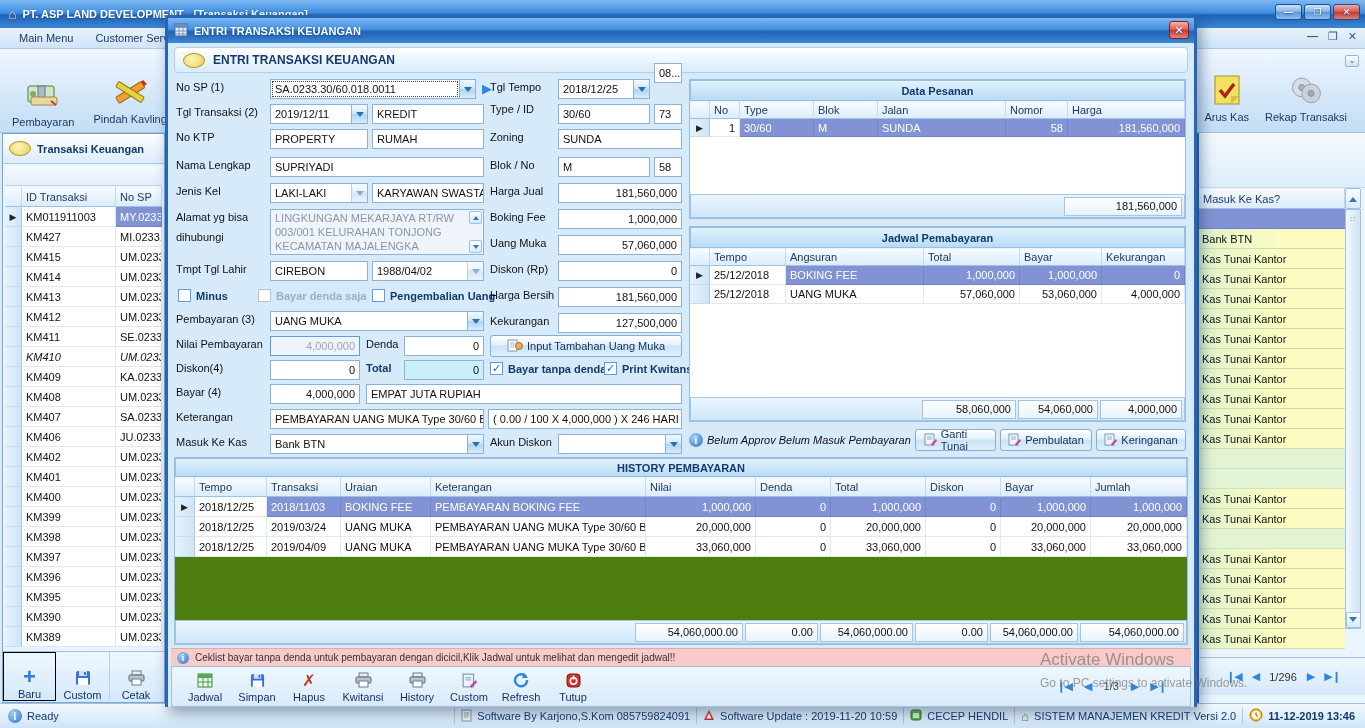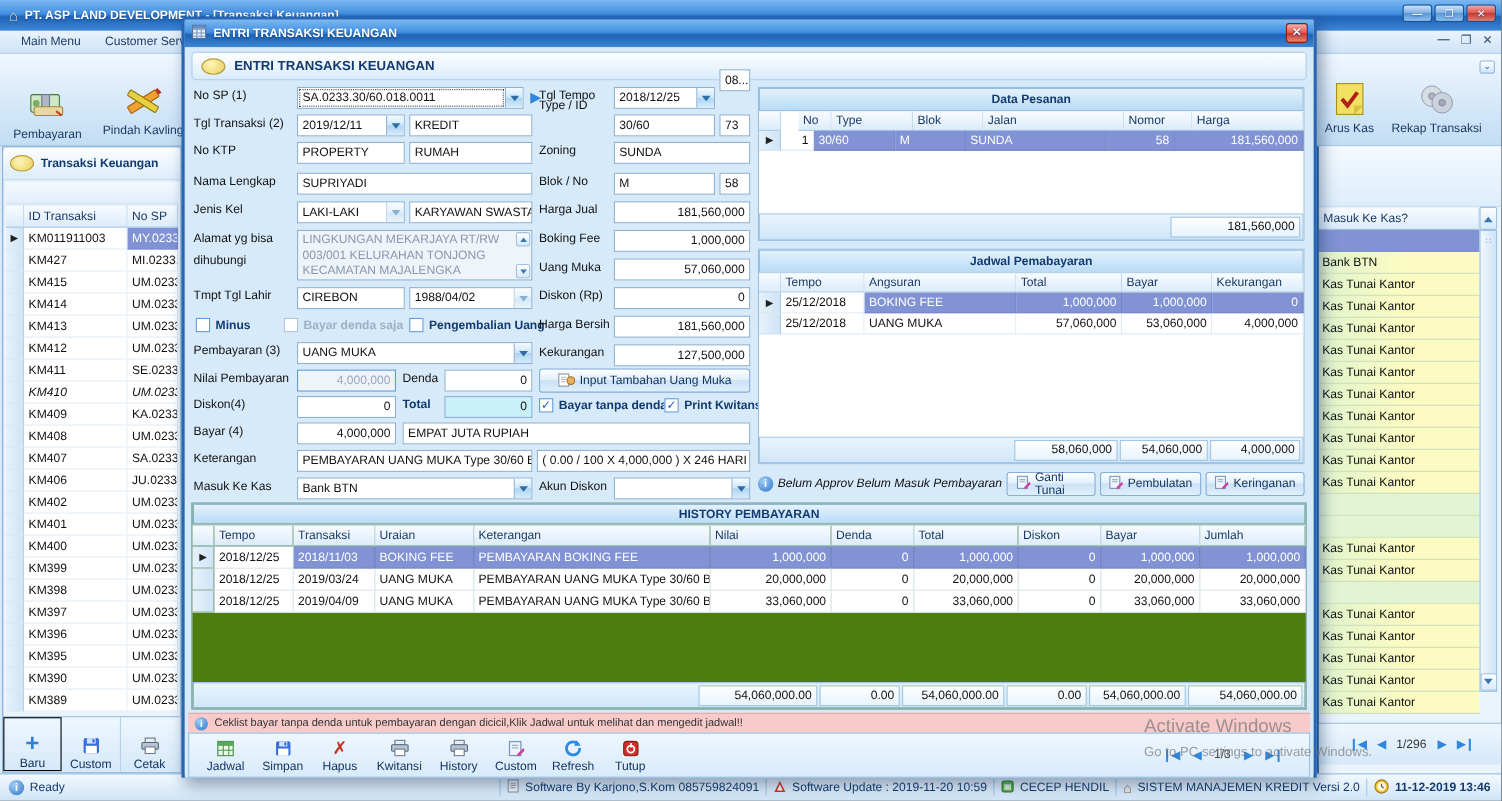--- a/index.html
+++ b/index.html
@@ -519,21 +519,21 @@
           <span class="ca"></span>
         </div>
 
       <div class="abs lbl" style="left:322px;top:38px;">Tgl Tempo</div>
       <div class="abs combo" style="left:390px;top:36px;width:92px;">
           <span class="val">2018/12/25</span>
           <span class="ca"></span>
         </div>
       <div class="abs fld" style="left:486px;top:20px;width:28px;">08...</div>
 
-      <div class="abs lbl" style="left:322px;top:47px;">Type / ID</div>
+      <div class="abs lbl" style="left:322px;top:60px;">Type / ID</div>
       <div class="abs fld" style="left:390px;top:61px;width:92px;">30/60</div>
       <div class="abs fld" style="left:486px;top:61px;width:28px;">73</div>
 
       <div class="abs lbl" style="left:322px;top:88px;">Zoning</div>
       <div class="abs fld" style="left:390px;top:86px;width:124px;">SUNDA</div>
 
       <div class="abs lbl" style="left:322px;top:116px;">Blok / No</div>
       <div class="abs fld" style="left:390px;top:114px;width:92px;">M</div>
       <div class="abs fld" style="left:486px;top:114px;width:28px;">58</div>
 
@@ -569,21 +569,21 @@
       </div>
       <div class="abs" style="left:436px;top:319px;display:flex;gap:5px;align-items:center;">
         <span class="cb on"></span>
           <span style="font-weight:bold;color:#123a6e;">Print Kwitansi</span>
       </div>
 
       <div class="abs" style="left:521px;top:36px;width:497px;height:140px;border:1px solid #96bfe2;background:#fff;">
         <div class="sect" style="height:21px;">Data Pesanan</div>
         <div style="display:flex;height:18px;">
           <div class="gh" style="width:20px;"></div>
-          <div class="gh" style="width:30px;margin-left:16px;">No</div>
+          <div class="gh" style="width:30px;">No</div>
           <div class="gh" style="width:74px;">Type</div>
           <div class="gh" style="width:64px;">Blok</div>
           <div class="gh" style="width:128px;">Jalan</div>
           <div class="gh" style="width:62px;">Nomor</div>
           <div class="gh" style="flex:1;">Harga</div>
         </div>
         <div style="display:flex;height:18px;">
           <div class="mark" style="width:20px;">
               <span class="g-play"></span>
             </div>

